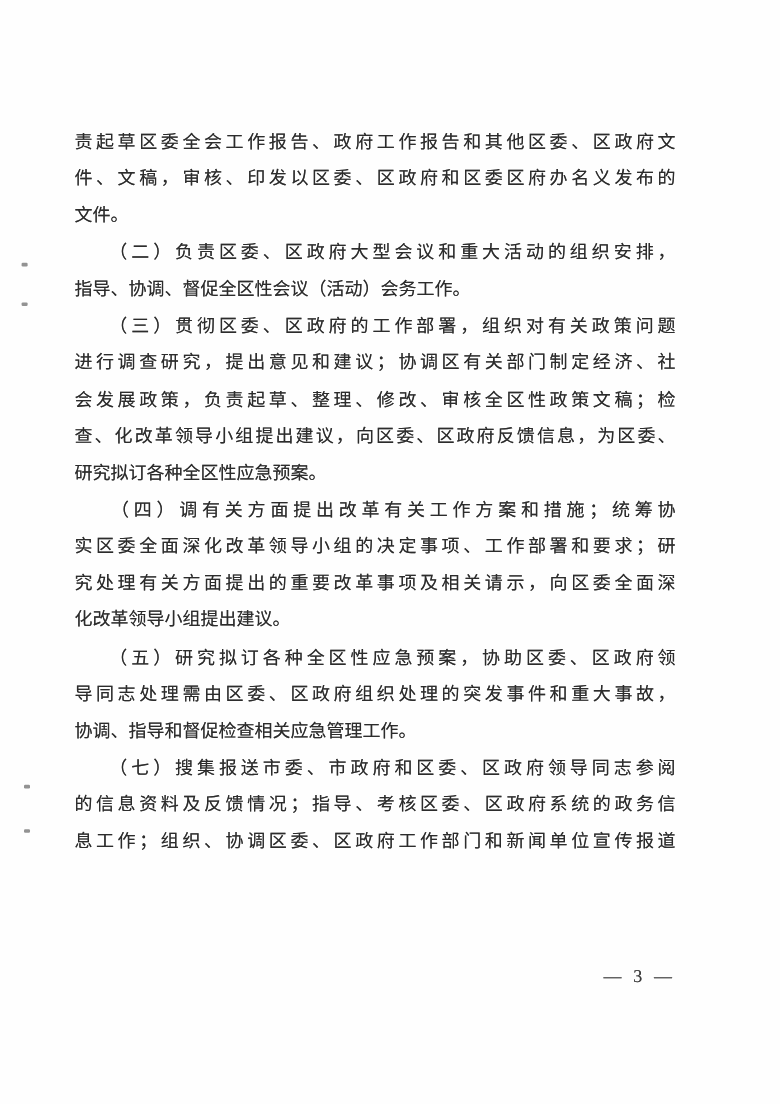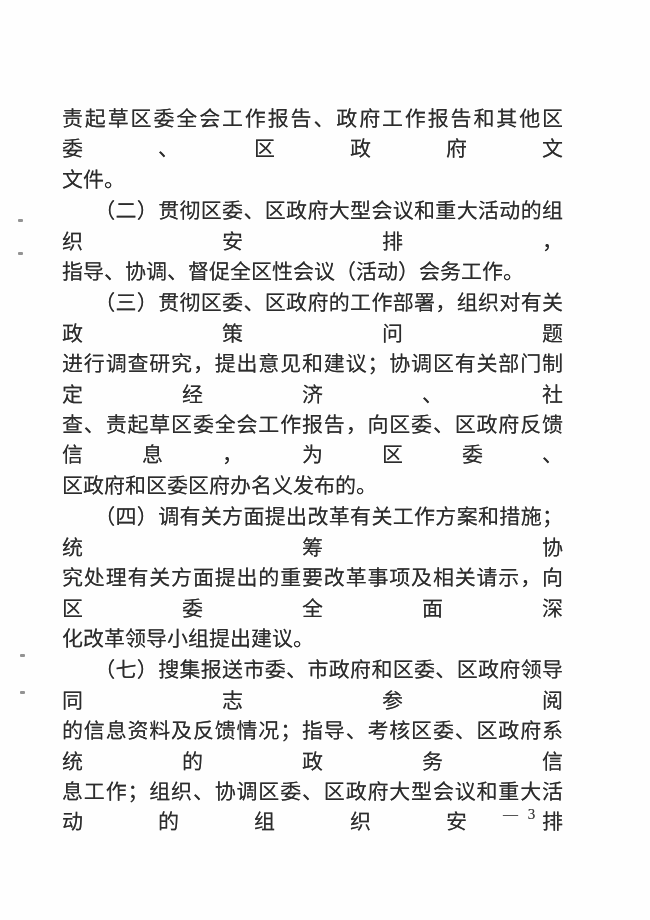--- a/index.html
+++ b/index.html
@@ -21,21 +21,21 @@
     position: absolute;
     left: 62px;
     top: 104px;
     width: 501px;
   }
 
   .para { margin: 0 0 1px 0; }
 
   .ln {
     display: block;
-    font-size: 21px;
+    font-size: 15px;
     line-height: 30.4px;
     color: #2c2c2c;
     text-shadow: 0 0 0.4px rgba(45,45,45,0.65);
   }
   .ln.fill {
     text-align: justify;
     text-align-last: justify;
   }
   .ln.end {
     text-align: right;
@@ -68,47 +68,55 @@
 </style>
 </head>
 <body>
 
 <div class="page">
 
   <main class="doc">
 
     <p class="para">
       <span class="ln fill">责起草区委全会工作报告、政府工作报告和其他区委、区政府文</span>
+      <span class="ln fill">件、文稿，审核、印发以区委、区政府和区委区府办名义发布的</span>
       <span class="ln end">文件。</span>
     </p>
 
     <p class="para">
-      <span class="ln fill">　　（二）贯彻区委、区政府大型会议和重大活动的组织安排，</span>
+      <span class="ln fill">　　（二）负责区委、区政府大型会议和重大活动的组织安排，</span>
       <span class="ln end">指导、协调、督促全区性会议（活动）会务工作。</span>
     </p>
 
     <p class="para">
       <span class="ln fill">　　（三）贯彻区委、区政府的工作部署，组织对有关政策问题</span>
       <span class="ln fill">进行调查研究，提出意见和建议；协调区有关部门制定经济、社</span>
-      <span class="ln fill">查、责起草区委全会工作报告，向区委、区政府反馈信息，为区委、</span>
-      <span class="ln end">区政府和区委区府办名义发布的。</span>
+      <span class="ln fill">会发展政策，负责起草、整理、修改、审核全区性政策文稿；检</span>
+      <span class="ln fill">查、化改革领导小组提出建议，向区委、区政府反馈信息，为区委、</span>
+      <span class="ln end">研究拟订各种全区性应急预案。</span>
     </p>
 
     <p class="para">
       <span class="ln fill">　　（四）调有关方面提出改革有关工作方案和措施；统筹协</span>
+      <span class="ln fill">实区委全面深化改革领导小组的决定事项、工作部署和要求；研</span>
       <span class="ln fill">究处理有关方面提出的重要改革事项及相关请示，向区委全面深</span>
       <span class="ln end">化改革领导小组提出建议。</span>
     </p>
 
+    <p class="para">
+      <span class="ln fill">　　（五）研究拟订各种全区性应急预案，协助区委、区政府领</span>
+      <span class="ln fill">导同志处理需由区委、区政府组织处理的突发事件和重大事故，</span>
+      <span class="ln end">协调、指导和督促检查相关应急管理工作。</span>
+    </p>
 
 
     <p class="para">
       <span class="ln fill">　　（七）搜集报送市委、市政府和区委、区政府领导同志参阅</span>
       <span class="ln fill">的信息资料及反馈情况；指导、考核区委、区政府系统的政务信</span>
-      <span class="ln fill">息工作；组织、协调区委、区政府大型会议和重大活动的组织安排</span>
+      <span class="ln fill">息工作；组织、协调区委、区政府工作部门和新闻单位宣传报道</span>
     </p>
 
   </main>
 
   <div class="page-number">— 3 —</div>
 
   <span class="artifact-dot dot-1"></span>
   <span class="artifact-dot dot-2"></span>
   <span class="artifact-dot dot-3"></span>
   <span class="artifact-dot dot-4"></span>

